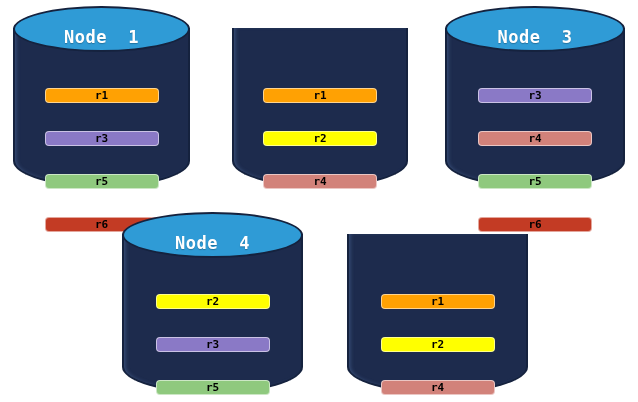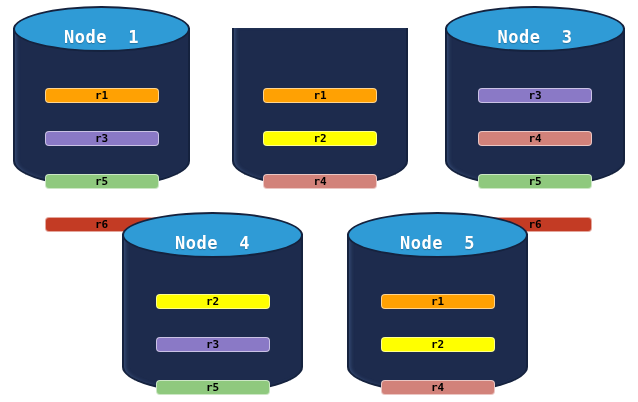--- a/index.html
+++ b/index.html
@@ -130,23 +130,20 @@
     <div class="bars">
         <div class="bar" style="background: rgb(255, 255, 0);">r2</div>
         <div class="bar" style="background: rgb(138, 121, 198);">r3</div>
         <div class="bar" style="background: rgb(143, 201, 126);">r5</div>
         <div class="bar" style="background: rgb(195, 59, 36);">r6</div>
       </div>
   </div>
 
   <div class="node pos-4">
     <div class="cyl-body"></div>
-    <div class="cyl-top">
-      <span class="node-title">Node  5</span>
-    </div>
     <div class="bars">
         <div class="bar" style="background: rgb(255, 161, 3);">r1</div>
         <div class="bar" style="background: rgb(255, 255, 0);">r2</div>
         <div class="bar" style="background: rgb(210, 130, 122);">r4</div>
       </div>
   </div>
 
 </div>
 
 </body></html>

